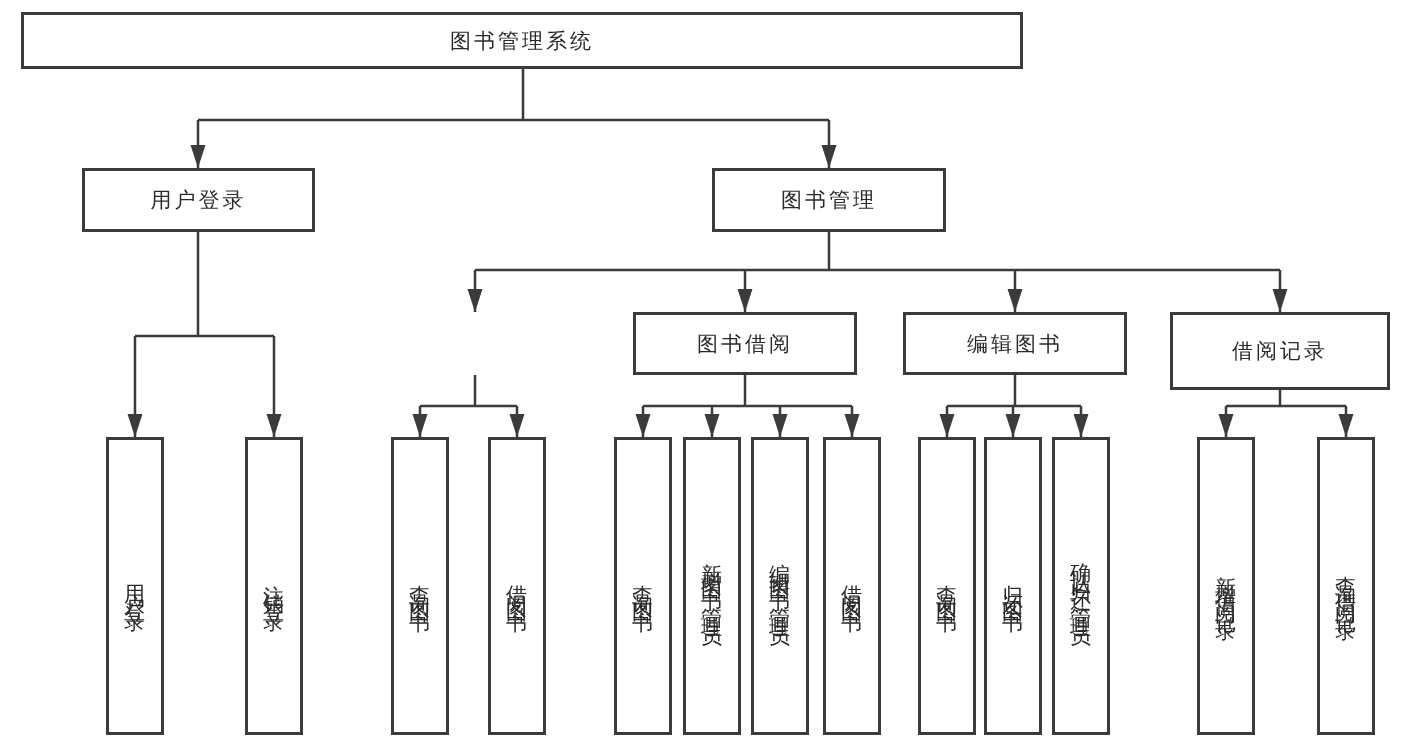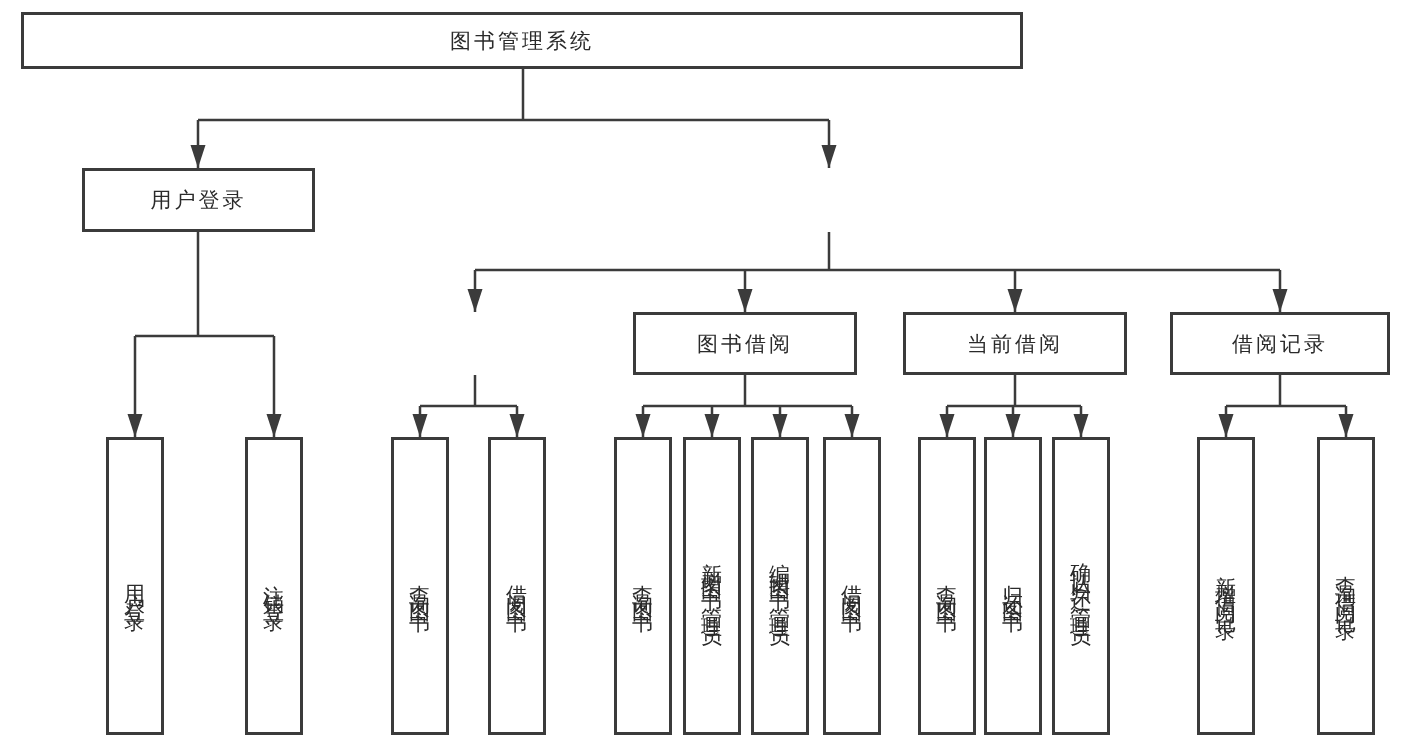--- a/index.html
+++ b/index.html
@@ -91,28 +91,31 @@
     </g>
   </svg>
 
   <div class="box h" style="left:21px;top:12px;width:1002px;height:57px;">
     <span>图书管理系统</span>
   </div>
 
   <div class="box h" style="left:82px;top:168px;width:233px;height:64px;">
     <span>用户登录</span>
   </div>
+  <div class="box h" style="left:712px;top:168px;width:234px;height:64px;">
+    <span>图书管理</span>
+  </div>
 
   <div class="box h" style="left:633px;top:312px;width:224px;height:63px;">
     <span>图书借阅</span>
   </div>
   <div class="box h" style="left:903px;top:312px;width:224px;height:63px;">
-    <span>当前借阅</span>
+    <span>编辑图书</span>
   </div>
-  <div class="box h" style="left:1170px;top:312px;width:220px;height:63px;">
+  <div class="box h" style="left:1170px;top:312px;width:220px;height:78px;">
     <span>借阅记录</span>
   </div>
 
   <div class="box v" style="left:106px;top:437px;width:58px;height:298px;">
     <span>用户登录</span>
   </div>
   <div class="box v" style="left:245px;top:437px;width:58px;height:298px;">
     <span>注销登录</span>
   </div>
 

